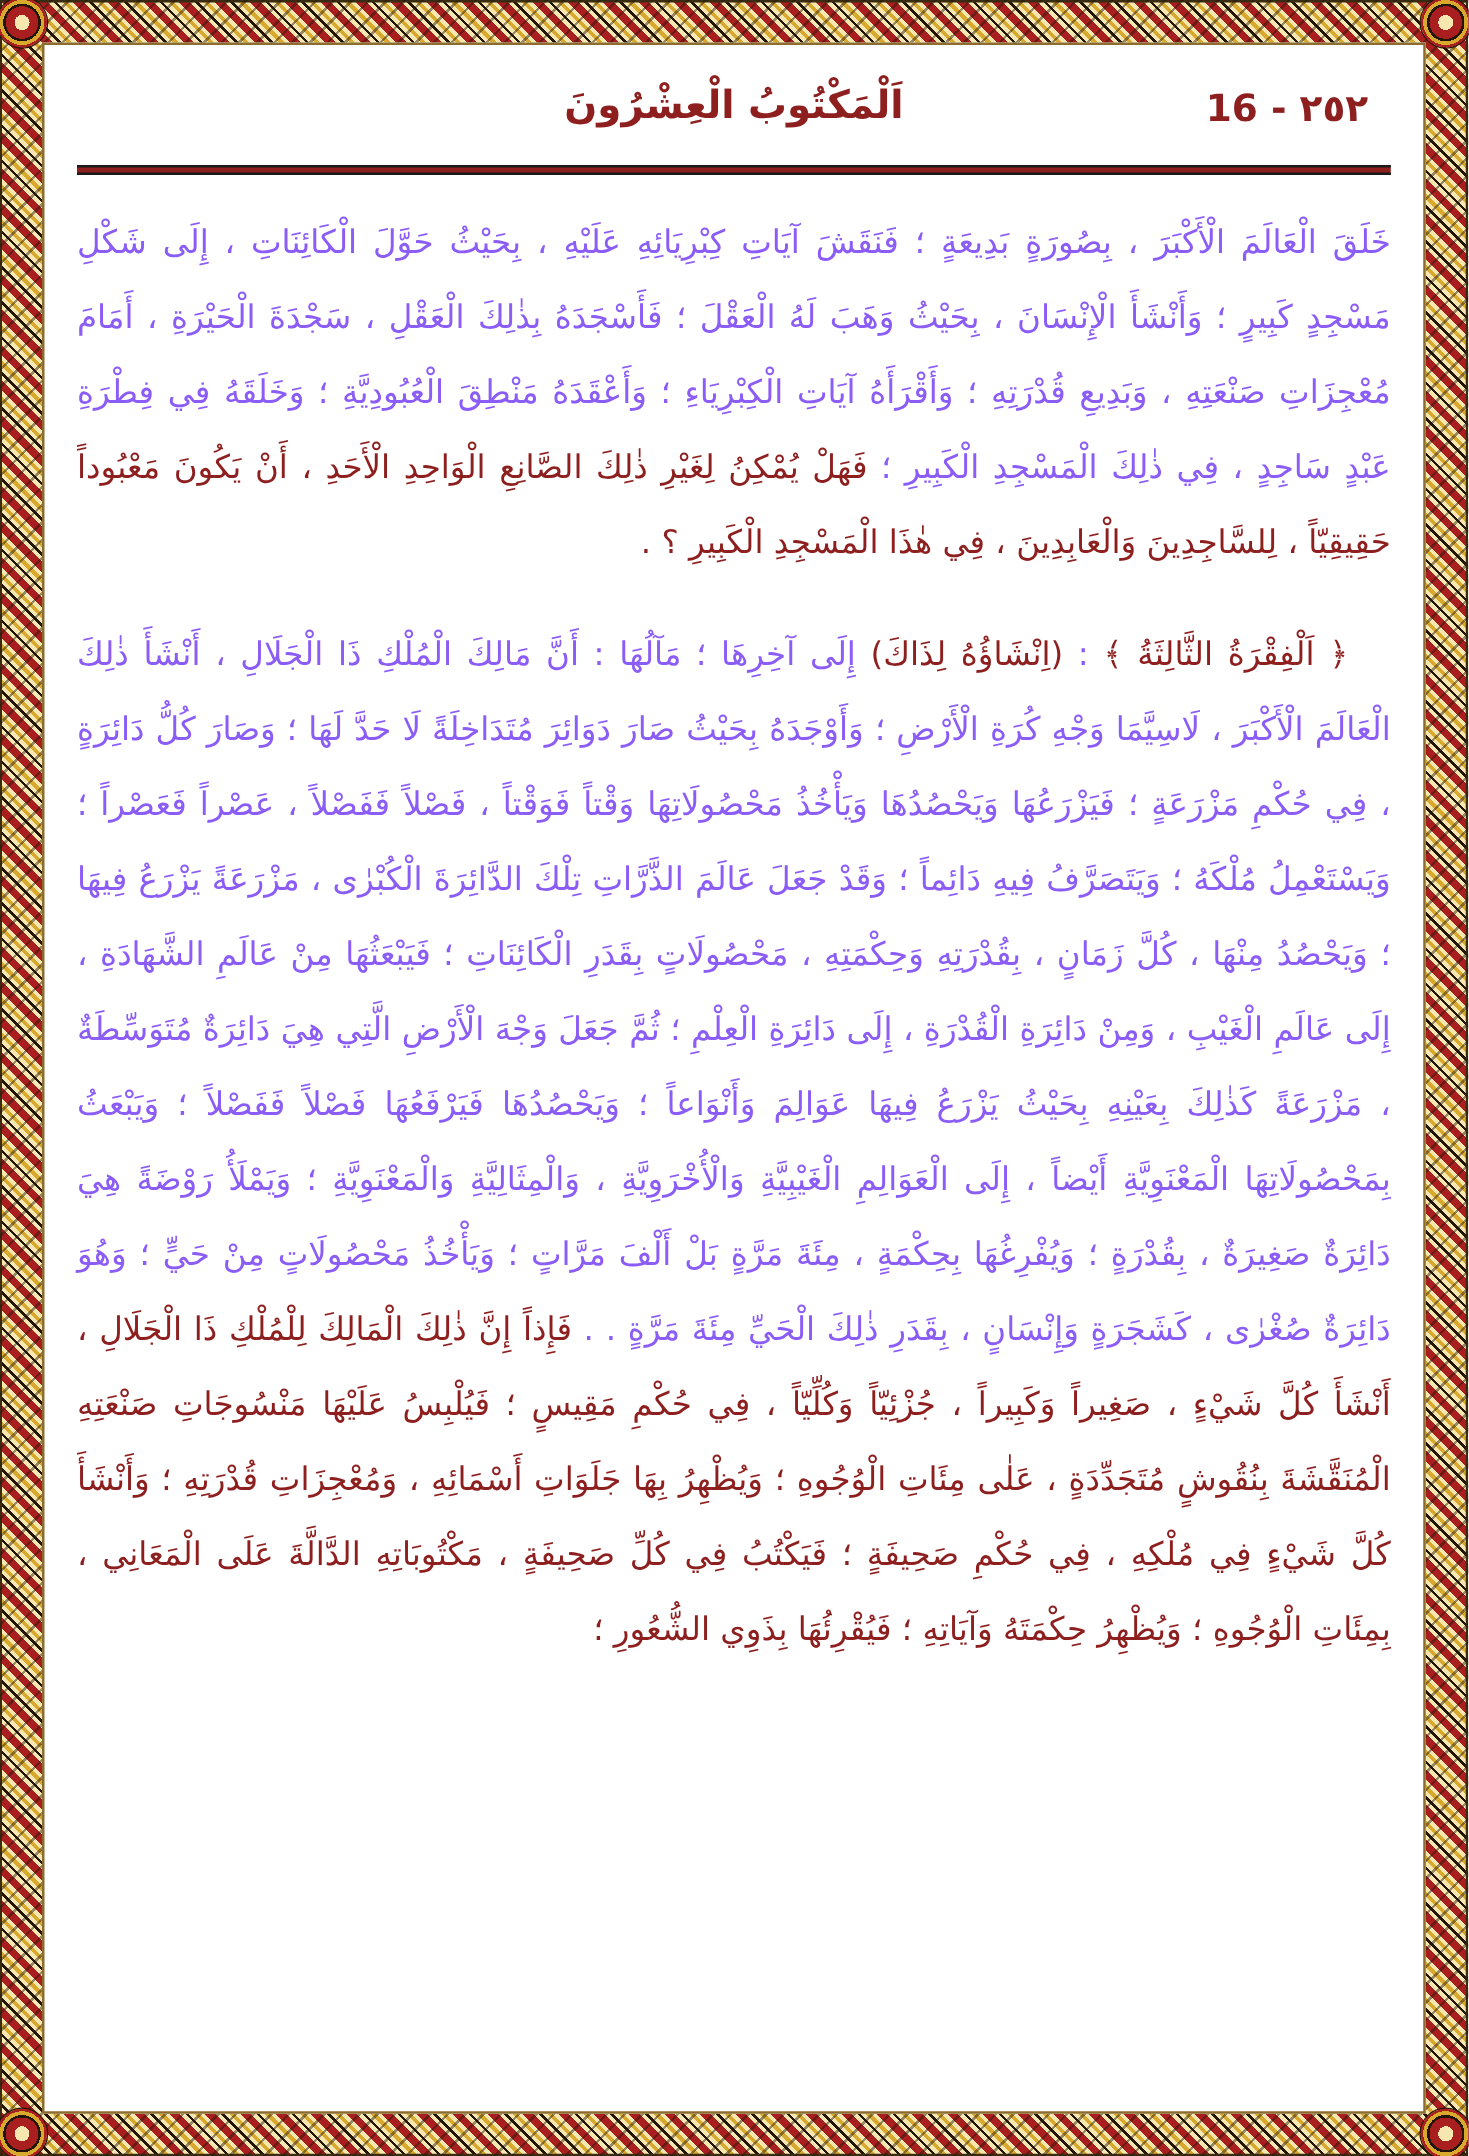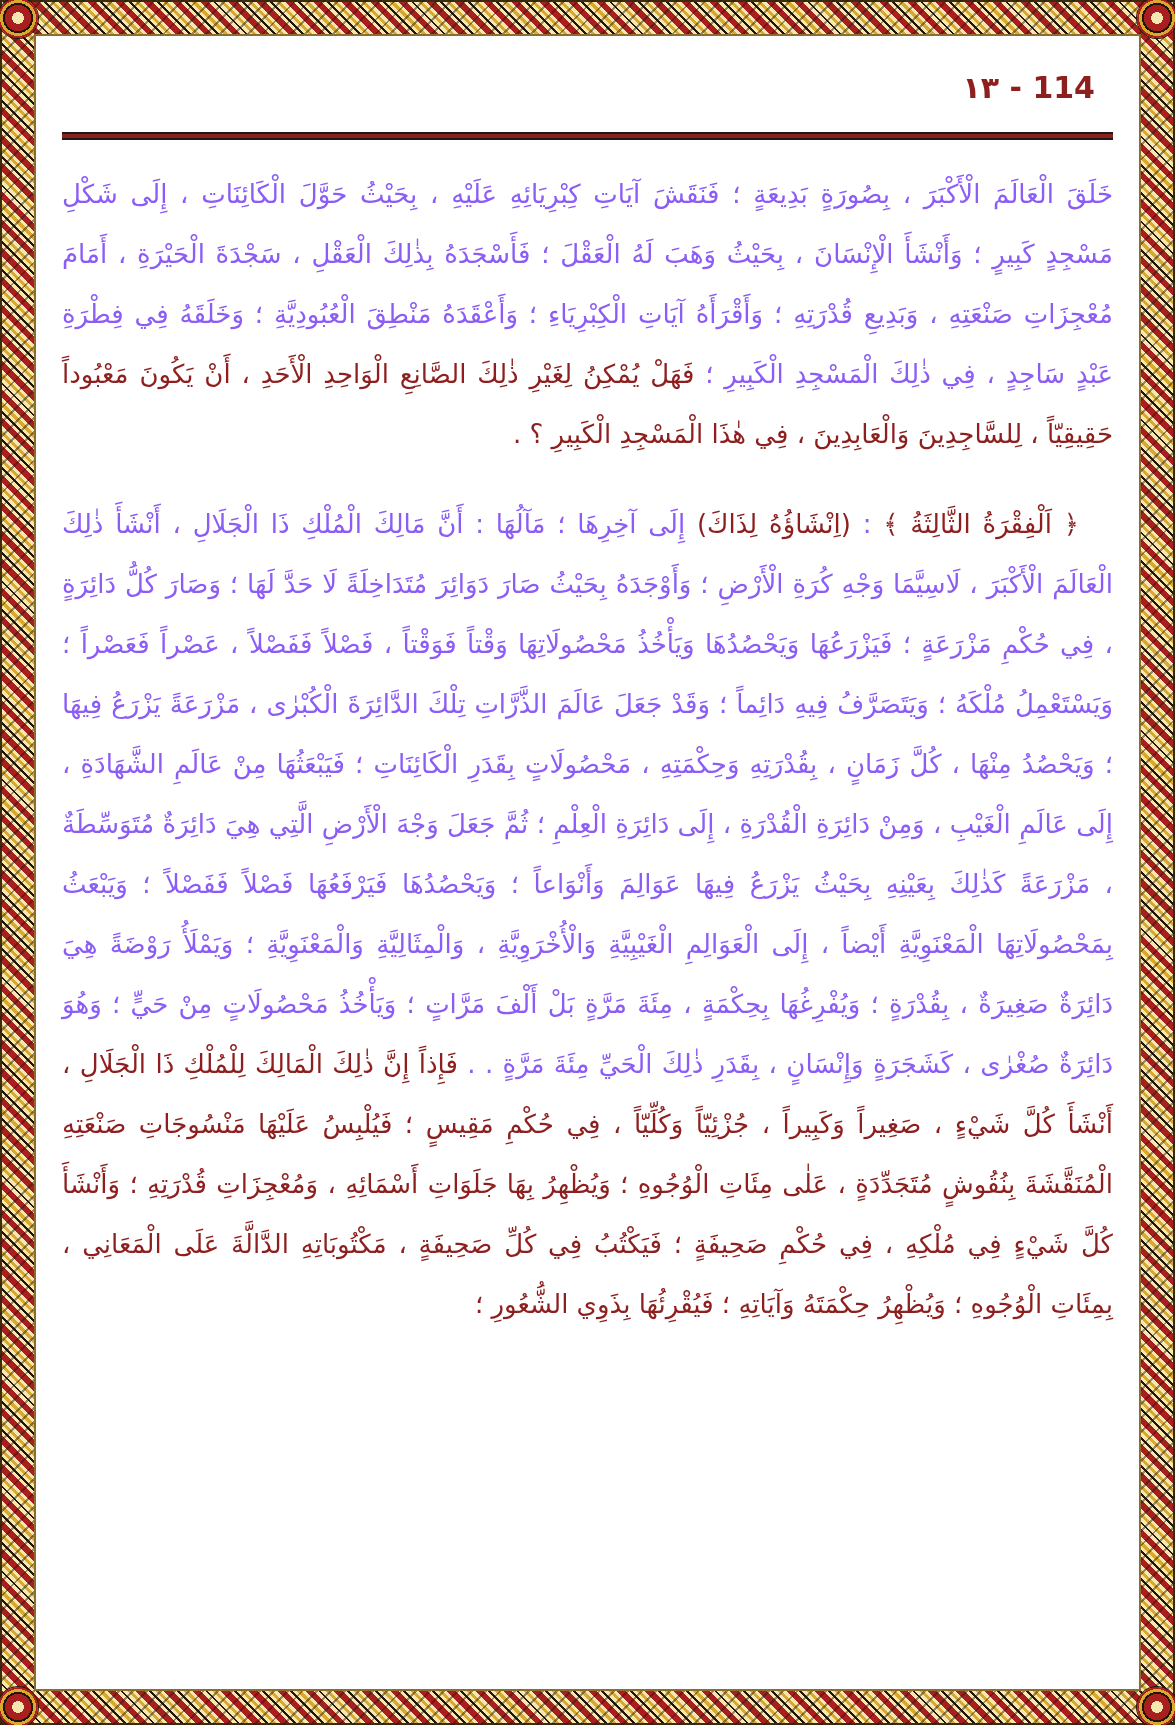--- a/index.html
+++ b/index.html
@@ -83,20 +83,21 @@
 <body>
 
 <div class="frame"></div>
 <div class="corner tl"></div>
 <div class="corner tr"></div>
 <div class="corner bl"></div>
 <div class="corner br"></div>
 
 <div class="page">
   <div class="header">
-    <div class="page-num">114 - ١٣</div>
+    <div class="page-num">٢٥٢ - 16</div>
+    <div class="page-title">اَلْمَكْتُوبُ الْعِشْرُونَ</div>
   </div>
   <div class="rule"></div>
   <div class="body-text">
       <p class="para"><span class="run">خَلَقَ الْعَالَمَ الْأَكْبَرَ ، بِصُورَةٍ بَدِيعَةٍ ؛ فَنَقَشَ آيَاتِ كِبْرِيَائِهِ عَلَيْهِ ، بِحَيْثُ حَوَّلَ الْكَائِنَاتِ ، إِلَى شَكْلِ مَسْجِدٍ كَبِيرٍ ؛ وَأَنْشَأَ الْإِنْسَانَ ، بِحَيْثُ وَهَبَ لَهُ الْعَقْلَ ؛ فَأَسْجَدَهُ بِذٰلِكَ الْعَقْلِ ، سَجْدَةَ الْحَيْرَةِ ، أَمَامَ مُعْجِزَاتِ صَنْعَتِهِ ، وَبَدِيعِ قُدْرَتِهِ ؛ وَأَقْرَأَهُ آيَاتِ الْكِبْرِيَاءِ ؛ وَأَعْقَدَهُ مَنْطِقَ الْعُبُودِيَّةِ ؛ وَخَلَقَهُ فِي فِطْرَةِ عَبْدٍ سَاجِدٍ ، فِي ذٰلِكَ الْمَسْجِدِ الْكَبِيرِ ؛ </span><span class="run red">فَهَلْ يُمْكِنُ لِغَيْرِ ذٰلِكَ الصَّانِعِ الْوَاحِدِ الْأَحَدِ ، أَنْ يَكُونَ مَعْبُوداً حَقِيقِيّاً ، لِلسَّاجِدِينَ وَالْعَابِدِينَ ، فِي هٰذَا الْمَسْجِدِ الْكَبِيرِ ؟ .</span></p>
       <p class="para indent"><span class="run red">﴿ اَلْفِقْرَةُ الثَّالِثَةُ ﴾</span><span class="run"> : </span><span class="run red">(اِنْشَاؤُهُ لِذَاكَ)</span><span class="run"> إِلَى آخِرِهَا ؛ مَآلُهَا : أَنَّ مَالِكَ الْمُلْكِ ذَا الْجَلَالِ ، أَنْشَأَ ذٰلِكَ الْعَالَمَ الْأَكْبَرَ ، لَاسِيَّمَا وَجْهِ كُرَةِ الْأَرْضِ ؛ وَأَوْجَدَهُ بِحَيْثُ صَارَ دَوَائِرَ مُتَدَاخِلَةً لَا حَدَّ لَهَا ؛ وَصَارَ كُلُّ دَائِرَةٍ ، فِي حُكْمِ مَزْرَعَةٍ ؛ فَيَزْرَعُهَا وَيَحْصُدُهَا وَيَأْخُذُ مَحْصُولَاتِهَا وَقْتاً فَوَقْتاً ، فَصْلاً فَفَصْلاً ، عَصْراً فَعَصْراً ؛ وَيَسْتَعْمِلُ مُلْكَهُ ؛ وَيَتَصَرَّفُ فِيهِ دَائِماً ؛ وَقَدْ جَعَلَ عَالَمَ الذَّرَّاتِ تِلْكَ الدَّائِرَةَ الْكُبْرٰى ، مَزْرَعَةً يَزْرَعُ فِيهَا ؛ وَيَحْصُدُ مِنْهَا ، كُلَّ زَمَانٍ ، بِقُدْرَتِهِ وَحِكْمَتِهِ ، مَحْصُولَاتٍ بِقَدَرِ الْكَائِنَاتِ ؛ فَيَبْعَثُهَا مِنْ عَالَمِ الشَّهَادَةِ ، إِلَى عَالَمِ الْغَيْبِ ، وَمِنْ دَائِرَةِ الْقُدْرَةِ ، إِلَى دَائِرَةِ الْعِلْمِ ؛ ثُمَّ جَعَلَ وَجْهَ الْأَرْضِ الَّتِي هِيَ دَائِرَةٌ مُتَوَسِّطَةٌ ، مَزْرَعَةً كَذٰلِكَ بِعَيْنِهِ بِحَيْثُ يَزْرَعُ فِيهَا عَوَالِمَ وَأَنْوَاعاً ؛ وَيَحْصُدُهَا فَيَرْفَعُهَا فَصْلاً فَفَصْلاً ؛ وَيَبْعَثُ بِمَحْصُولَاتِهَا الْمَعْنَوِيَّةِ أَيْضاً ، إِلَى الْعَوَالِمِ الْغَيْبِيَّةِ وَالْأُخْرَوِيَّةِ ، وَالْمِثَالِيَّةِ وَالْمَعْنَوِيَّةِ ؛ وَيَمْلَأُ رَوْضَةً هِيَ دَائِرَةٌ صَغِيرَةٌ ، بِقُدْرَةٍ ؛ وَيُفْرِغُهَا بِحِكْمَةٍ ، مِئَةَ مَرَّةٍ بَلْ أَلْفَ مَرَّاتٍ ؛ وَيَأْخُذُ مَحْصُولَاتٍ مِنْ حَيٍّ ؛ وَهُوَ دَائِرَةٌ صُغْرٰى ، كَشَجَرَةٍ وَإِنْسَانٍ ، بِقَدَرِ ذٰلِكَ الْحَيِّ مِئَةَ مَرَّةٍ . . </span><span class="run red">فَإِذاً إِنَّ ذٰلِكَ الْمَالِكَ لِلْمُلْكِ ذَا الْجَلَالِ ، أَنْشَأَ كُلَّ شَيْءٍ ، صَغِيراً وَكَبِيراً ، جُزْئِيّاً وَكُلِّيّاً ، فِي حُكْمِ مَقِيسٍ ؛ فَيُلْبِسُ عَلَيْهَا مَنْسُوجَاتِ صَنْعَتِهِ الْمُنَقَّشَةَ بِنُقُوشٍ مُتَجَدِّدَةٍ ، عَلٰى مِئَاتِ الْوُجُوهِ ؛ وَيُظْهِرُ بِهَا جَلَوَاتِ أَسْمَائِهِ ، وَمُعْجِزَاتِ قُدْرَتِهِ ؛ وَأَنْشَأَ كُلَّ شَيْءٍ فِي مُلْكِهِ ، فِي حُكْمِ صَحِيفَةٍ ؛ فَيَكْتُبُ فِي كُلِّ صَحِيفَةٍ ، مَكْتُوبَاتِهِ الدَّالَّةَ عَلَى الْمَعَانِي ، بِمِئَاتِ الْوُجُوهِ ؛ وَيُظْهِرُ حِكْمَتَهُ وَآيَاتِهِ ؛ فَيُقْرِئُهَا بِذَوِي الشُّعُورِ ؛</span></p>
     </div>
 </div>
 
 </body></html>

